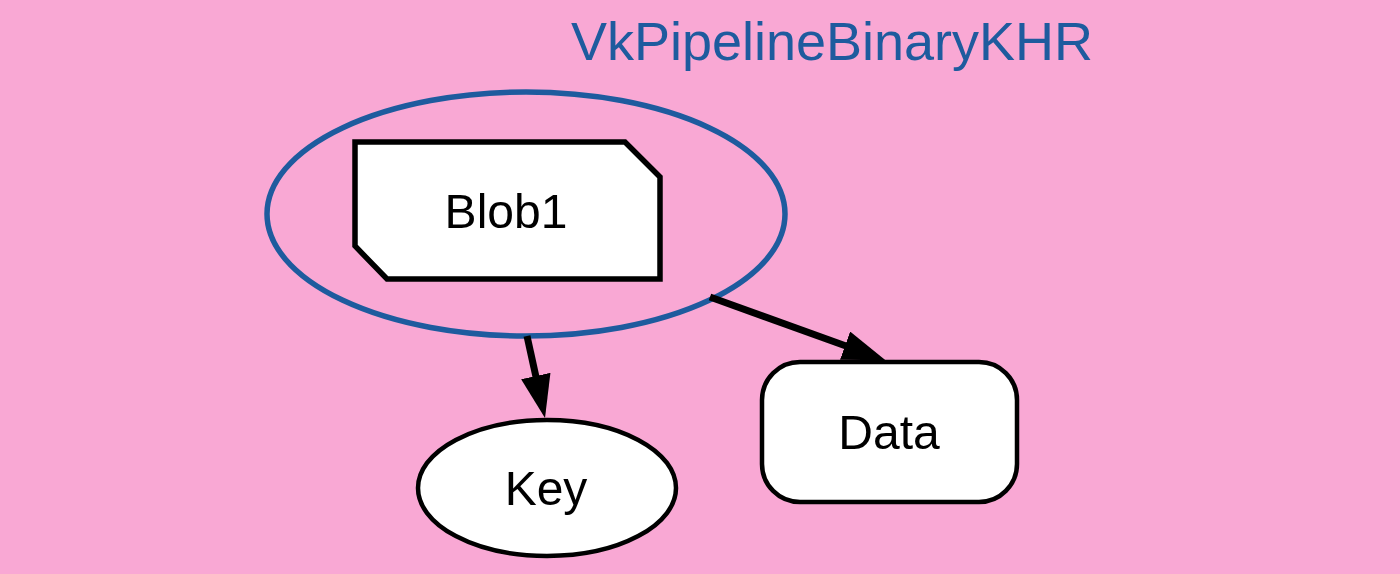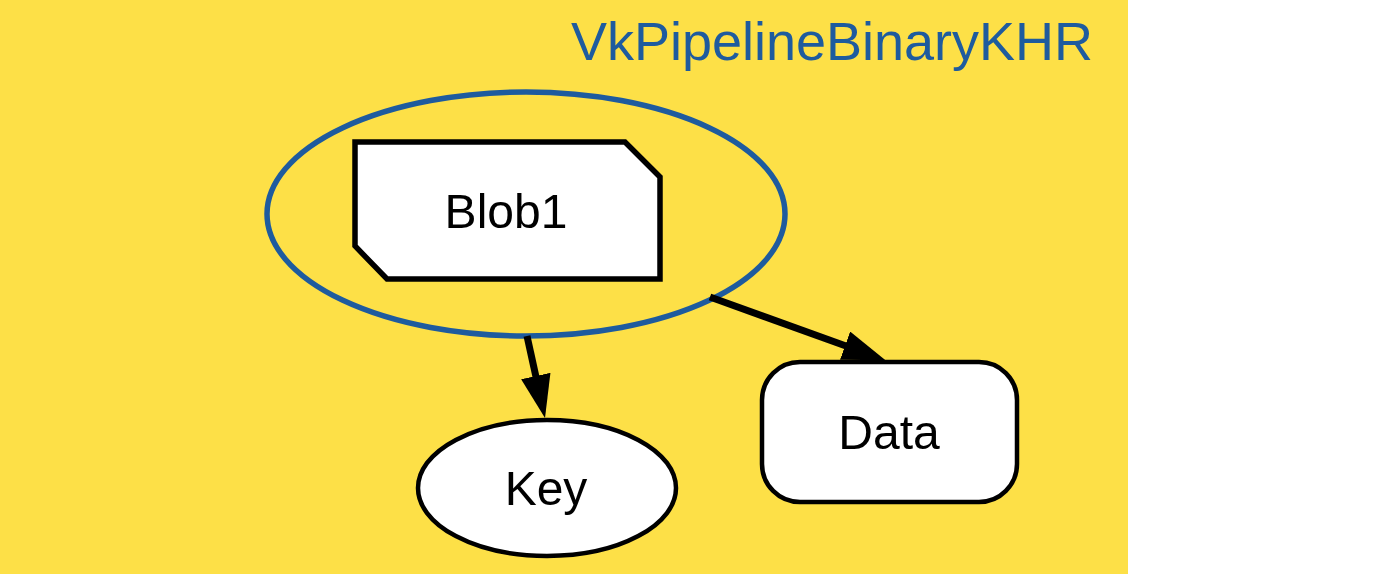--- a/index.html
+++ b/index.html
@@ -2,23 +2,23 @@
 <html><head>
 <meta charset="utf-8">
 <style>
   html, body {
     margin: 0;
     padding: 0;
     background: #ffffff;
   }
   .canvas {
     position: relative;
-    width: 1128px;
+    width: 1400px;
     height: 574px;
-    background: #fde047;
+    background: #f9a8d4;
     font-family: "Liberation Sans", sans-serif;
     overflow: hidden;
   }
   svg { display: block; }
   .title-text {
     font-family: "Liberation Sans", sans-serif;
     font-size: 54px;
     font-weight: 400;
   }
   .node-label {

